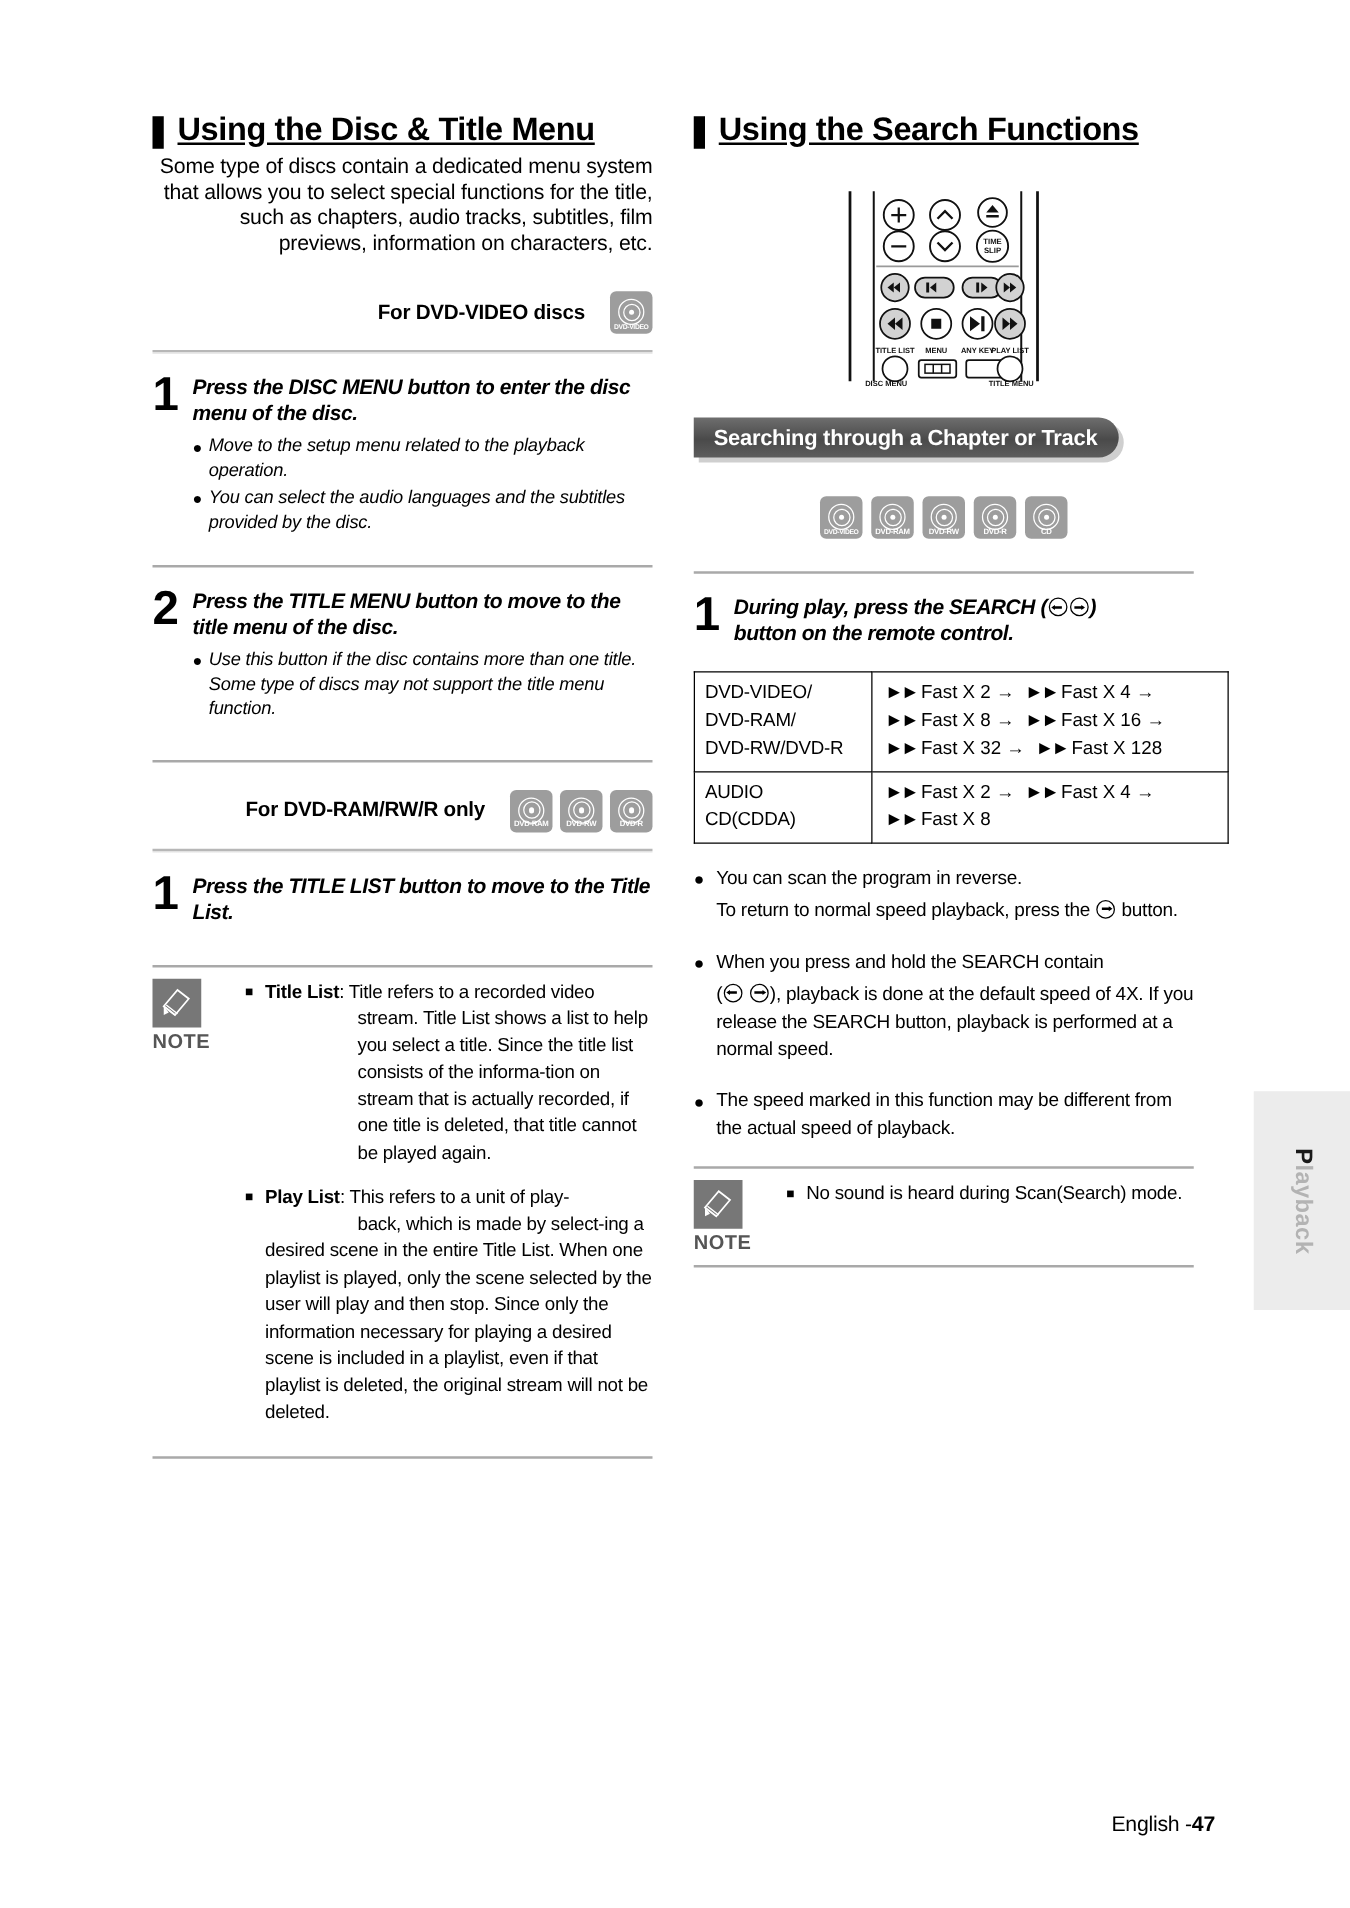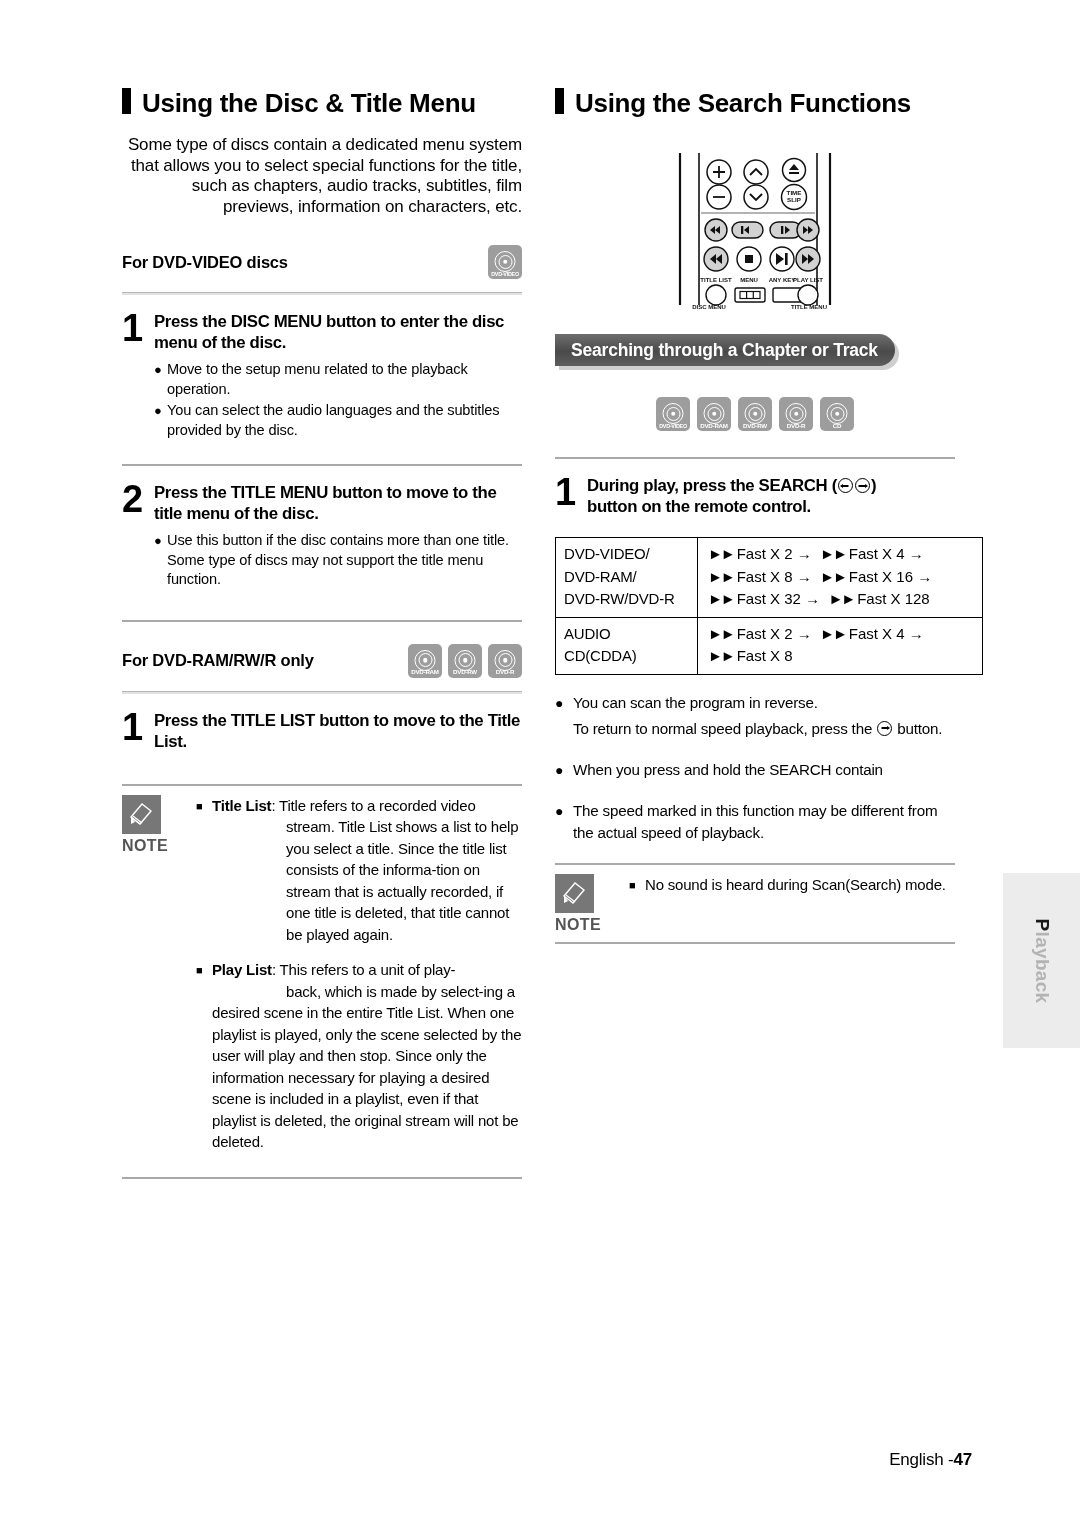--- a/index.html
+++ b/index.html
@@ -30,37 +30,38 @@
   }
   .side-tab .label .cap { color: #1a1a1a; }
 
   
   .col { position: absolute; top: 88px; }
   .col-left  { left: 122px; width: 400px; }
   .col-right { left: 555px; width: 400px; }
 
   
   .sec-head {
-    display: flex; align-items: flex-start;
+    display: flex; align-items: flex-end;
     gap: 11px;
-    margin-bottom: 16px;
+    margin-bottom: 4px;
+    text-decoration: underline;
   }
   .sec-bar { width: 9px; height: 26px; background: #000; flex: 0 0 auto; }
   .sec-title { font-size: 26px; font-weight: bold; letter-spacing: -0.3px; }
 
   
   .intro {
     font-size: 17px; line-height: 20.5px;
     letter-spacing: -0.15px;
     text-align: right;
   }
 
   
   .disc-head {
-    display: flex; align-items: center; justify-content: space-between;
+    display: flex; align-items: center; justify-content: flex-end;
     margin-top: 28px;
     gap: 20px;
   }
   .disc-head-title { font-size: 16.5px; font-weight: bold; letter-spacing: -0.2px; }
   .disc-icons { display: flex; gap: 6px; }
 
   
   .disc-icon {
     width: 34px; height: 34px;
     background: #9d9d9d;
@@ -107,21 +108,21 @@
   .rule.thin { height: 2px; background: #a9a9a9; }
 
   
   .step { display: flex; margin-top: 16px; }
   .step-num {
     font-size: 38px; font-weight: bold;
     line-height: 34px;
     width: 32px; flex: 0 0 32px;
     letter-spacing: -1px;
   }
-  .step-body { flex: 1 1 auto; }
+  .step-body { flex: 1 1 auto; font-style: italic; }
   .step-title {
     font-size: 16.8px; font-weight: bold;
     line-height: 21px; letter-spacing: -0.35px;
   }
   .bullets { margin-top: 7px; }
   .bullet {
     display: flex; font-size: 14.6px; line-height: 19.5px;
     letter-spacing: -0.15px;
     margin-bottom: 2px;
   }
@@ -543,20 +544,21 @@
         <span class="dot">●</span>
         <span class="txt">
           <p>You can scan the program in reverse.</p>
           <p><span>To return to normal speed playback, press the</span> <span class="rbtn right"></span> <span>button.</span></p>
         </span>
       </div>
       <div class="rbullet">
         <span class="dot">●</span>
         <span class="txt">
           <p>When you press and hold the SEARCH contain</p>
+          <p><span>(</span><span class="rbtn left"></span> <span class="rbtn right"></span><span>), playback is done at the default speed of 4X. If you release the SEARCH button, playback is performed at a normal speed.</span></p>
         </span>
       </div>
       <div class="rbullet">
         <span class="dot">●</span>
         <span class="txt">
             <p>The speed marked in this function may be different from the actual speed of playback.</p>
           </span>
       </div>
     </div>
 

